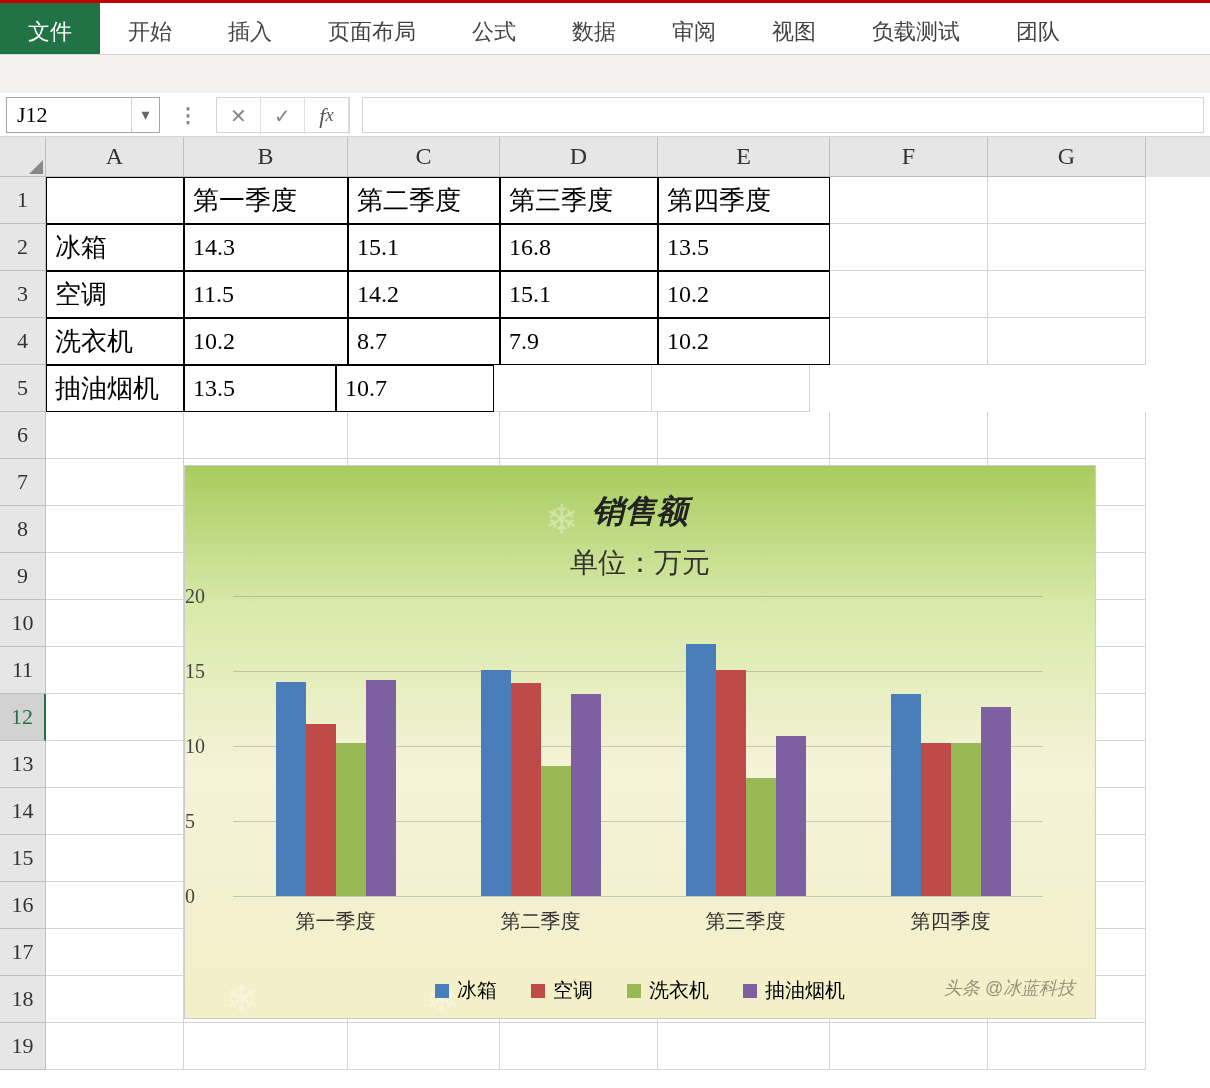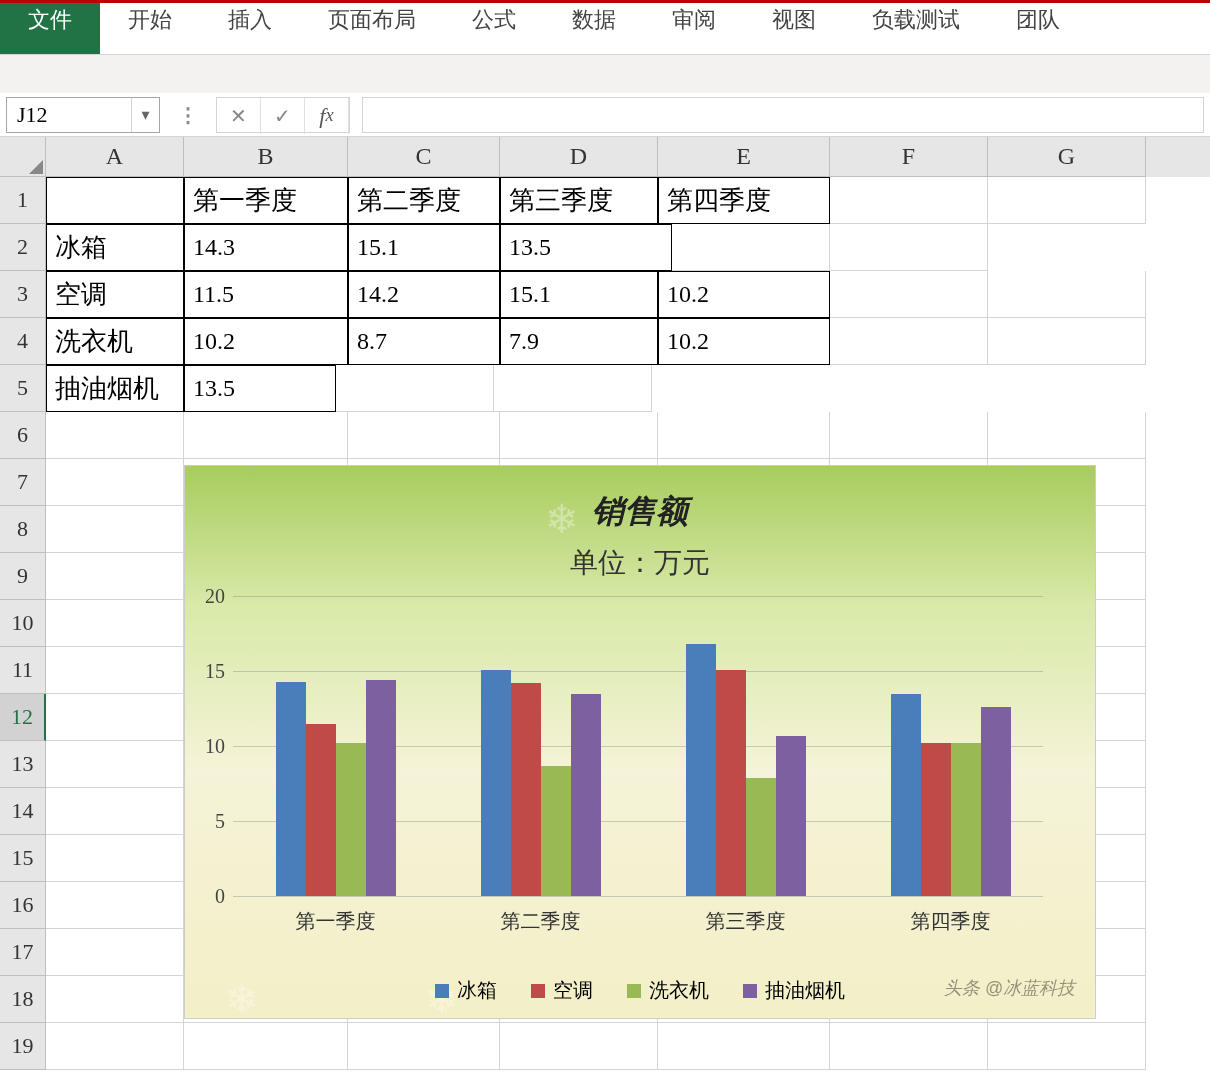--- a/index.html
+++ b/index.html
@@ -1,20 +1,20 @@
 <!DOCTYPE html>
 <html><head>
 <meta charset="utf-8">
 <style>
 * { box-sizing: border-box; margin: 0; padding: 0; }
 body { font-family: "Microsoft YaHei", SimSun, Arial, sans-serif; background: #fff; width: 1210px; }
 
 
 .ribbon { display: flex; background: #fff; border-bottom: 1px solid #d4d4d4; border-top: 3px solid #c00000; height: 55px; }
-.ribbon-tab { padding: 2px 28px; font-size: 22px; color: #444; cursor: pointer; }
+.ribbon-tab { padding: 14px 28px; font-size: 22px; color: #444; cursor: pointer; }
 .ribbon-tab.active { background: #217346; color: #fff; font-weight: 400; }
 .ribbon-separator { height: 38px; background: #f3f2f1; }
 
 
 .formula-row { display: flex; align-items: center; height: 44px; border-bottom: 1px solid #d4d4d4; padding: 4px 6px; gap: 8px; }
 .name-box { width: 154px; height: 36px; border: 1px solid #a6a6a6; display: flex; align-items: center; background: #fff; }
 .name-box-text { flex: 1; padding: 0 10px; font-size: 22px; font-family: "Times New Roman", serif; }
 .name-box-arrow { width: 28px; text-align: center; color: #666; border-left: 1px solid #d4d4d4; height: 100%; display:flex; align-items:center; justify-content:center;}
 .fb-dots { padding: 0 10px; color: #888; font-size: 20px; font-weight: bold; }
 .fb-btn { width: 44px; height: 36px; display: flex; align-items: center; justify-content: center; color: #888; font-size: 20px; border-right: 1px solid #e0e0e0; }
@@ -36,21 +36,21 @@
 .cell.serif { font-family: "Times New Roman", serif; }
 .cell.han { font-family: SimSun, "Microsoft YaHei"; font-size: 26px; }
 
 .wA { width: 138px; } .wB { width: 164px; } .wC { width: 152px; } .wD { width: 158px; } .wE { width: 172px; } .wF { width: 158px; } .wG { width: 158px; }
 
 
 .chart-wrap { position: absolute; left: 184px; top: 328px; width: 912px; height: 554px; background: linear-gradient(180deg, #a8cc5e 0%, #d8e9a8 25%, #f5f3d8 55%, #f3efc7 100%); border: 1px solid #ccc; }
 .chart-title { text-align: center; font-size: 32px; font-weight: bold; color: #222; margin-top: 24px; font-style: italic; }
 .chart-sub { text-align: center; font-size: 28px; color: #333; margin-top: 10px; }
 .plot { position: absolute; left: 48px; top: 130px; width: 820px; height: 300px; }
-.yax { position: absolute; left: 0; width: 40px; text-align: right; font-family: "Times New Roman", serif; font-size: 20px; color: #444; transform: translateY(-50%); }
+.yax { position: absolute; left: 0; width: 40px; text-align: left; font-family: "Times New Roman", serif; font-size: 20px; color: #444; transform: translateY(-50%); }
 .grid-line { position: absolute; left: 48px; width: 810px; height: 0; border-top: 1px solid rgba(120,120,120,0.35); }
 .bar { position: absolute; bottom: 0; width: 30px; }
 .c0 { background: #4a7ebb; } .c1 { background: #be4b48; } .c2 { background: #98b954; } .c3 { background: #7d60a0; }
 .xlabel { position: absolute; font-family: SimSun; font-size: 20px; color: #333; text-align: center; }
 .legend { position: absolute; bottom: 14px; left: 0; right: 0; display: flex; justify-content: center; gap: 34px; font-size: 20px; }
 .legend-item { display: flex; align-items: center; gap: 8px; }
 .legend-sw { width: 14px; height: 14px; }
 
 .watermark { position: absolute; right: 20px; bottom: 18px; font-size: 18px; color: rgba(0,0,0,0.4); font-style: italic; }
 
@@ -109,20 +109,21 @@
         <div class="cell wD db han">第三季度</div>
         <div class="cell wE db han">第四季度</div>
         <div class="cell wF serif"></div>
         <div class="cell wG serif"></div>
       </div>
       <div class="row">
         <div class="row-h">2</div>
         <div class="cell wA db han">冰箱</div>
         <div class="cell wB db serif">14.3</div>
         <div class="cell wC db serif">15.1</div>
+        <div class="cell wD db serif">16.8</div>
         <div class="cell wE db serif">13.5</div>
         <div class="cell wF serif"></div>
         <div class="cell wG serif"></div>
       </div>
       <div class="row">
         <div class="row-h">3</div>
         <div class="cell wA db han">空调</div>
         <div class="cell wB db serif">11.5</div>
         <div class="cell wC db serif">14.2</div>
         <div class="cell wD db serif">15.1</div>
@@ -137,20 +138,21 @@
         <div class="cell wC db serif">8.7</div>
         <div class="cell wD db serif">7.9</div>
         <div class="cell wE db serif">10.2</div>
         <div class="cell wF serif"></div>
         <div class="cell wG serif"></div>
       </div>
       <div class="row">
         <div class="row-h">5</div>
         <div class="cell wA db han">抽油烟机</div>
         <div class="cell wC db serif">13.5</div>
+        <div class="cell wD db serif">10.7</div>
         <div class="cell wF serif"></div>
         <div class="cell wG serif"></div>
       </div>
       <div class="row">
         <div class="row-h">6</div>
         <div class="cell wA serif"></div>
         <div class="cell wB serif"></div>
         <div class="cell wC serif"></div>
         <div class="cell wD serif"></div>
         <div class="cell wE serif"></div>

